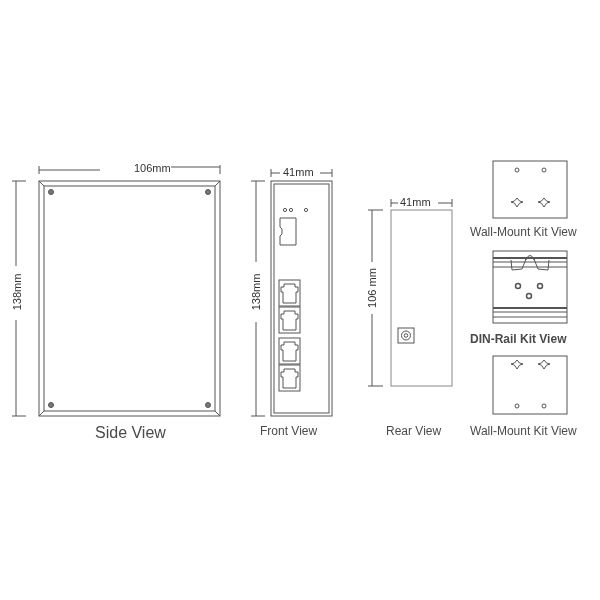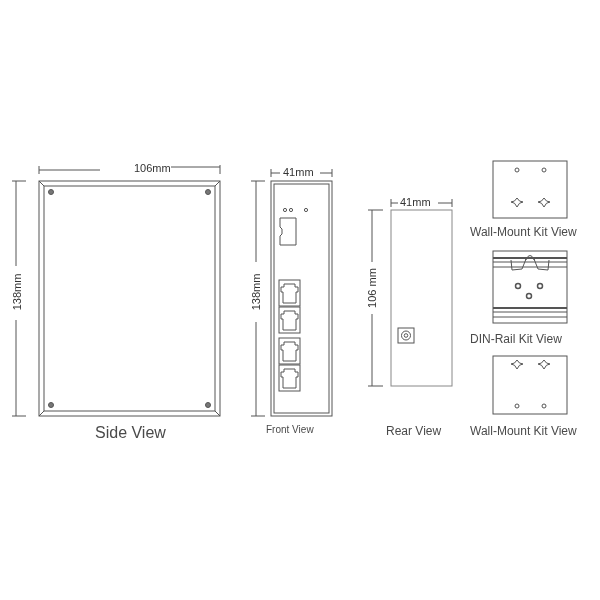--- a/index.html
+++ b/index.html
@@ -137,18 +137,18 @@
 <div class="dim" style="left:106px; top:162px; font-size:11px;margin-left:28px;">106mm</div>
 <div class="dim vtext" style="left:-7px; top:286px; width:48px; text-align:center; font-size:11px;">138mm</div>
 
 <div class="dim" style="left:283px; top:166px; font-size:11px;">41mm</div>
 <div class="dim vtext" style="left:232px; top:286px; width:48px; text-align:center; font-size:11px;">138mm</div>
 
 <div class="dim" style="left:400px; top:196px; font-size:11px;">41mm</div>
 <div class="dim vtext" style="left:346px; top:282px; width:52px; text-align:center; font-size:11px;">106 mm</div>
 
 <div class="lbl" style="left:95px; top:424px; width:70px; font-size:16px;">Side View</div>
-<div class="lbl" style="left:266px; top:424px; width:72px; font-size:10px;">Front View</div>
+<div class="lbl" style="left:260px; top:424px; width:72px; font-size:12px;">Front View</div>
 <div class="lbl" style="left:386px; top:424px; width:72px; font-size:12px;">Rear View</div>
 
 <div class="lbl" style="left:470px; top:225px; width:120px; font-size:12px;">Wall-Mount Kit View</div>
-<div class="lbl" style="left:470px; top:332px; width:120px; font-size:12px;">DIN-Rail Kit View</div>
+<div class="lbl" style="left:470px; top:332px; width:120px; font-size:12px;font-weight:bold;">DIN-Rail Kit View</div>
 <div class="lbl" style="left:470px; top:424px; width:120px; font-size:12px;">Wall-Mount Kit View</div>
 
 </body></html>

